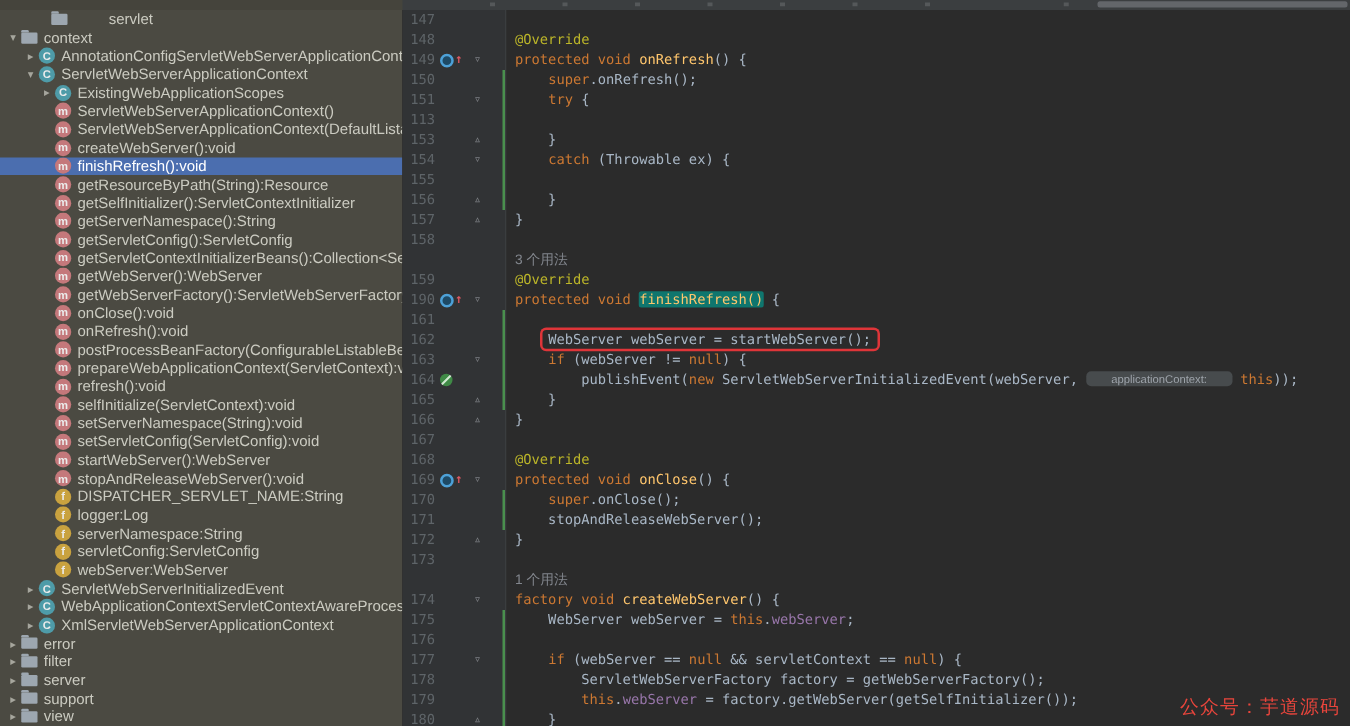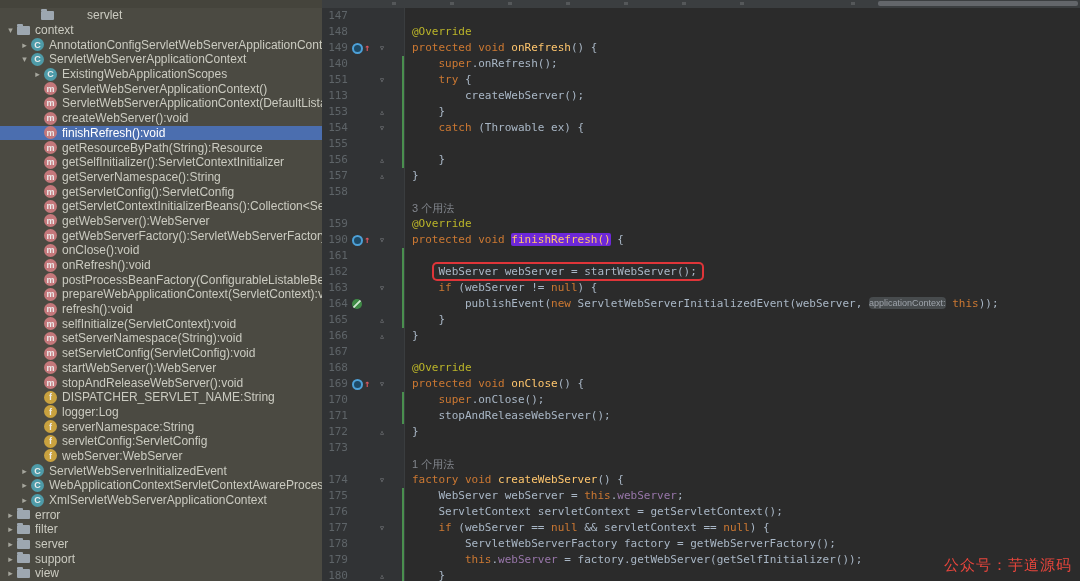--- a/index.html
+++ b/index.html
@@ -43,23 +43,23 @@
   .ev{width:10px;height:10px;border-radius:50%;display:inline-block;
       background:linear-gradient(135deg,#3F8A46 42%,#CFE8D0 46%,#CFE8D0 54%,#3F8A46 58%);}
   
   .seg-k{color:#CC7832;}
   .seg-a{color:#BBB529;}
   .seg-d{color:#FFC66D;}
   .seg-s{color:#6A8759;}
   .seg-f{color:#9876AA;}
   .seg-p{color:#A9B7C6;}
   .seg-g{color:#82868D;font-family:"Liberation Sans",sans-serif;font-size:11px;}
-  .seg-hl{color:#FFC66D;background:#6d28d9;border-radius:2px;}
+  .seg-hl{color:#FFC66D;background:#0f766e;border-radius:2px;}
   .seg-box{color:#A9B7C6;box-shadow:0 0 0 2px var(--red);border-radius:3px;padding:1px 5px;margin-left:-5px;}
-  .seg-chip{background:#474B4D;color:#9EA4AB;border-radius:4px;padding:0 0;display:inline-block;
+  .seg-chip{background:#474B4D;color:#9EA4AB;border-radius:4px;padding:0 20px;display:inline-block;
             font-family:"Liberation Sans",sans-serif;font-size:9px;line-height:12px;vertical-align:1px;}
   
   #watermark{position:absolute;right:8px;bottom:6px;font-size:15px;letter-spacing:1px;color:var(--wm);}
 </style>
 </head>
 <body>
 
 <div id="screen">
   <div id="topbar">
     <div class="left"></div>
@@ -293,21 +293,21 @@
         <span class="num">149</span>
         <span class="gicon">
           <span class="ov"></span>
           <span class="ov-arrow">↑</span>
         </span>
         <span class="gfold">▿</span>
         <span class="gvcs"></span>
         <span class="code"><span class="seg-k">protected void </span><span class="seg-d">onRefresh</span><span class="seg-p">() {</span></span>
       </div>
       <div class="erow">
-        <span class="num">140</span>
+        <span class="num">150</span>
         <span class="gicon"></span>
         <span class="gfold"></span>
         <span class="gvcs">
           <span class="bar"></span>
         </span>
         <span class="code"><span class="seg-p">    </span><span class="seg-k">super</span><span class="seg-p">.onRefresh();</span></span>
       </div>
       <div class="erow">
         <span class="num">151</span>
         <span class="gicon"></span>
@@ -317,21 +317,20 @@
         </span>
         <span class="code"><span class="seg-p">    </span><span class="seg-k">try</span><span class="seg-p"> {</span></span>
       </div>
       <div class="erow">
         <span class="num">113</span>
         <span class="gicon"></span>
         <span class="gfold"></span>
         <span class="gvcs">
           <span class="bar"></span>
         </span>
-        <span class="code"><span class="seg-p">        createWebServer();</span></span>
       </div>
       <div class="erow">
         <span class="num">153</span>
         <span class="gicon"></span>
         <span class="gfold">▵</span>
         <span class="gvcs">
           <span class="bar"></span>
         </span>
         <span class="code"><span class="seg-p">    }</span></span>
       </div>
@@ -531,21 +530,20 @@
         </span>
         <span class="code"><span class="seg-p">    WebServer webServer = </span><span class="seg-k">this</span><span class="seg-p">.</span><span class="seg-f">webServer</span><span class="seg-p">;</span></span>
       </div>
       <div class="erow">
         <span class="num">176</span>
         <span class="gicon"></span>
         <span class="gfold"></span>
         <span class="gvcs">
           <span class="bar"></span>
         </span>
-        <span class="code"><span class="seg-p">    ServletContext servletContext = getServletContext();</span></span>
       </div>
       <div class="erow">
         <span class="num">177</span>
         <span class="gicon"></span>
         <span class="gfold">▿</span>
         <span class="gvcs">
           <span class="bar"></span>
         </span>
         <span class="code"><span class="seg-p">    </span><span class="seg-k">if</span><span class="seg-p"> (webServer == </span><span class="seg-k">null</span><span class="seg-p"> &amp;&amp; servletContext == </span><span class="seg-k">null</span><span class="seg-p">) {</span></span>
       </div>

